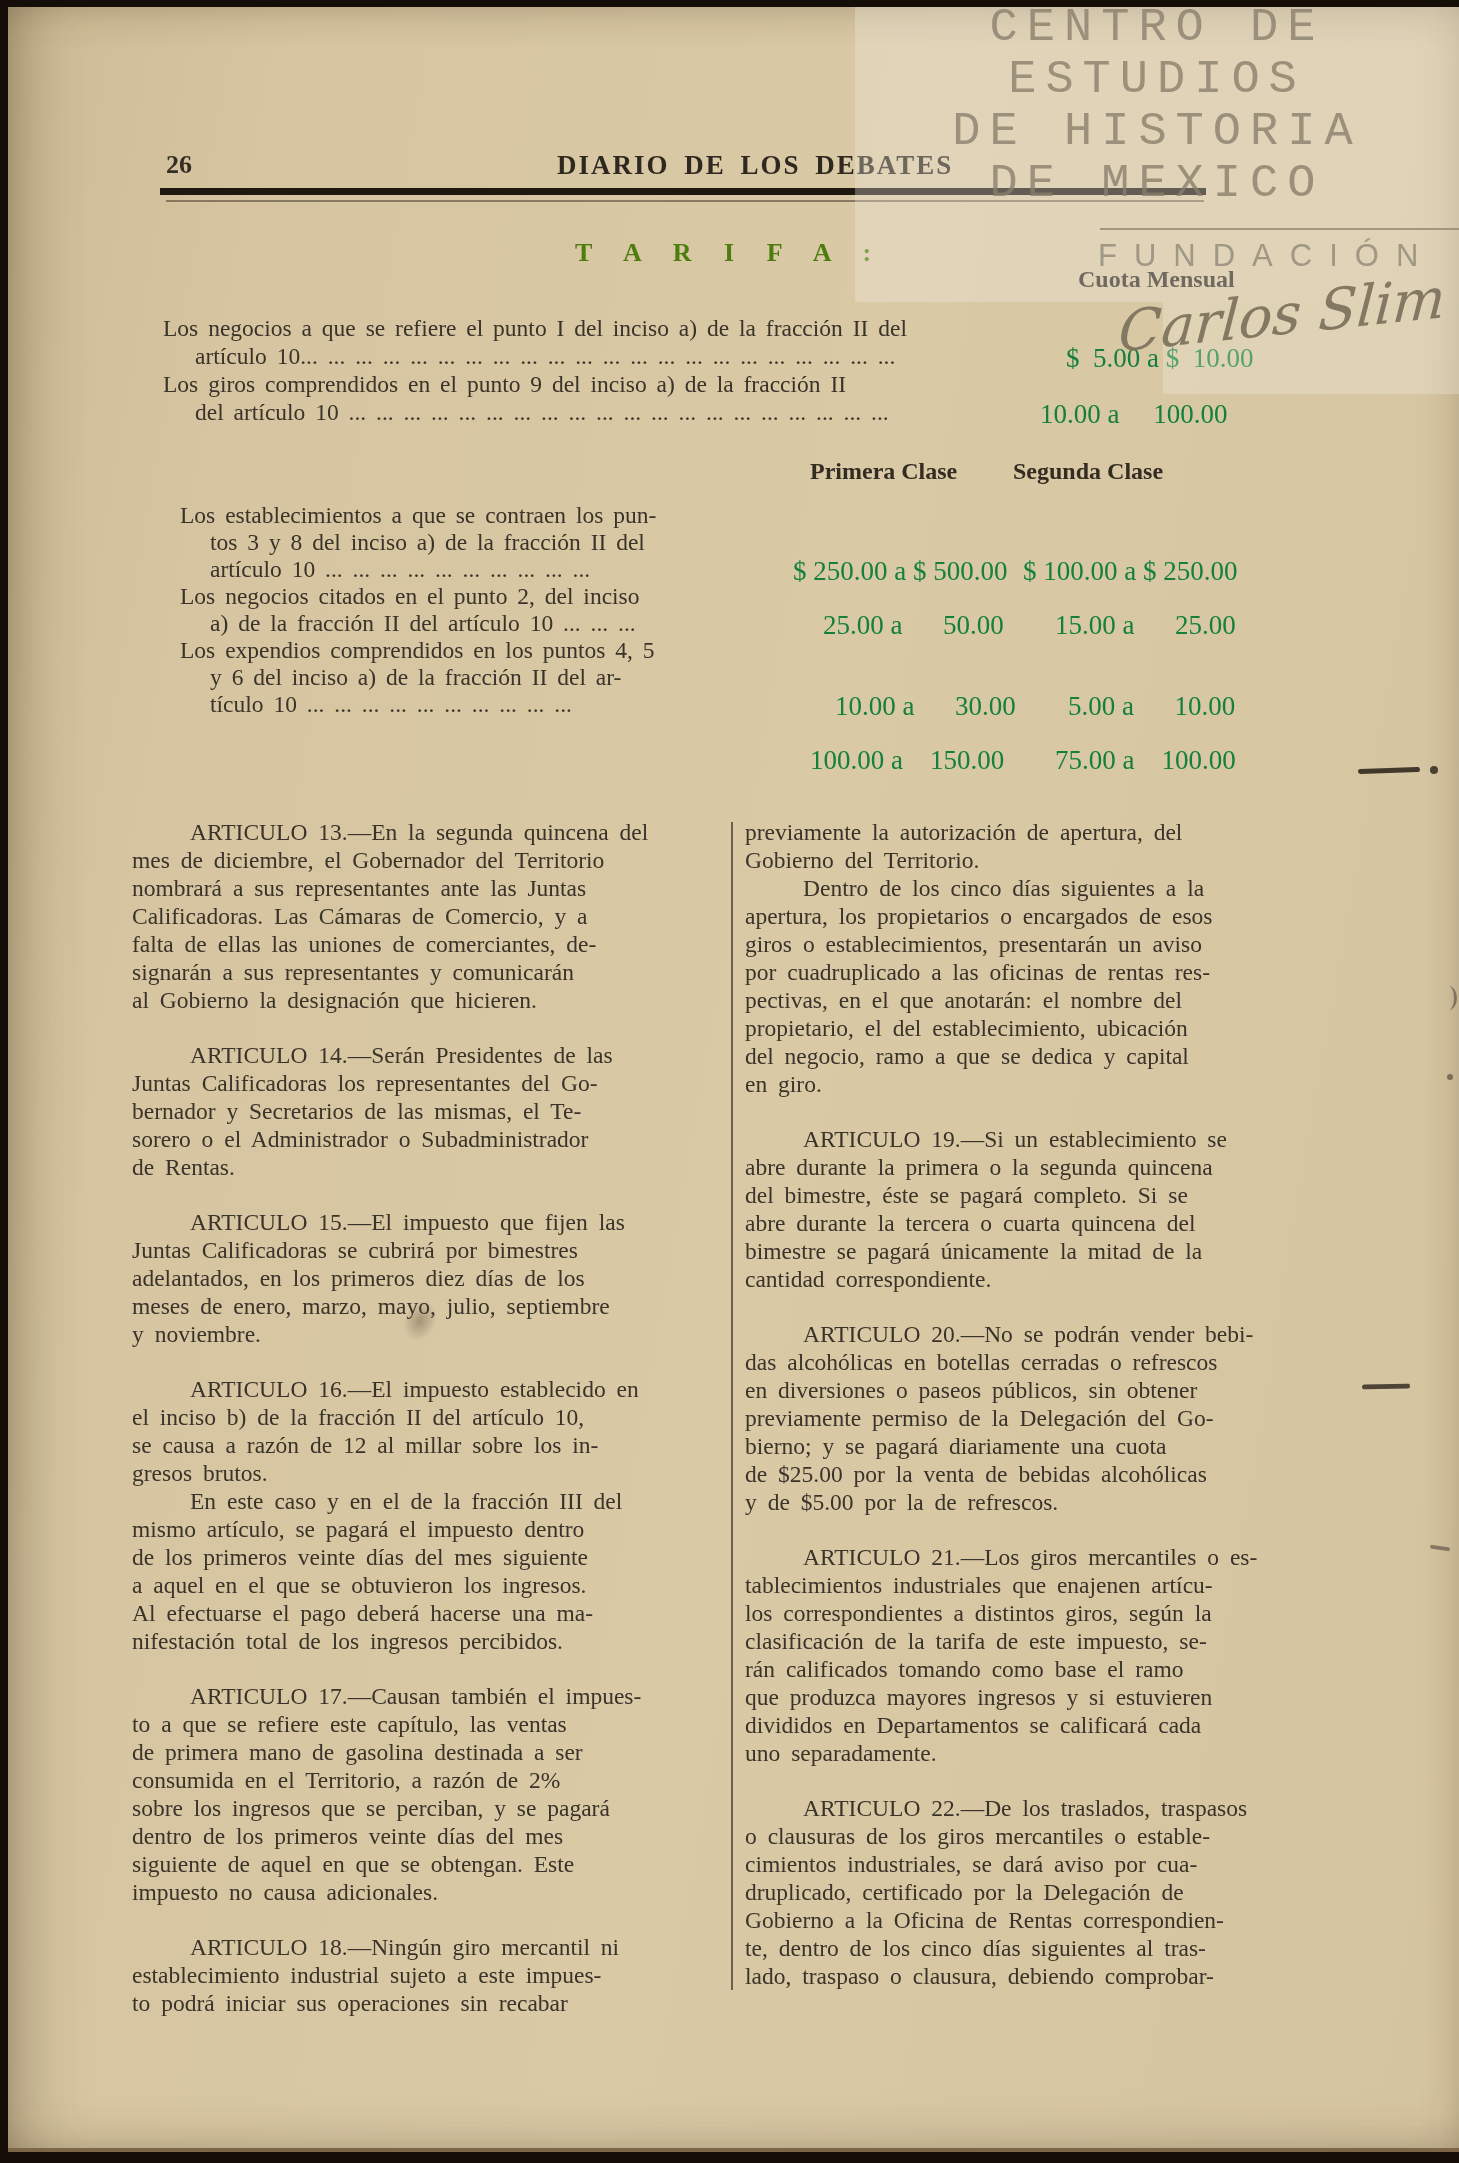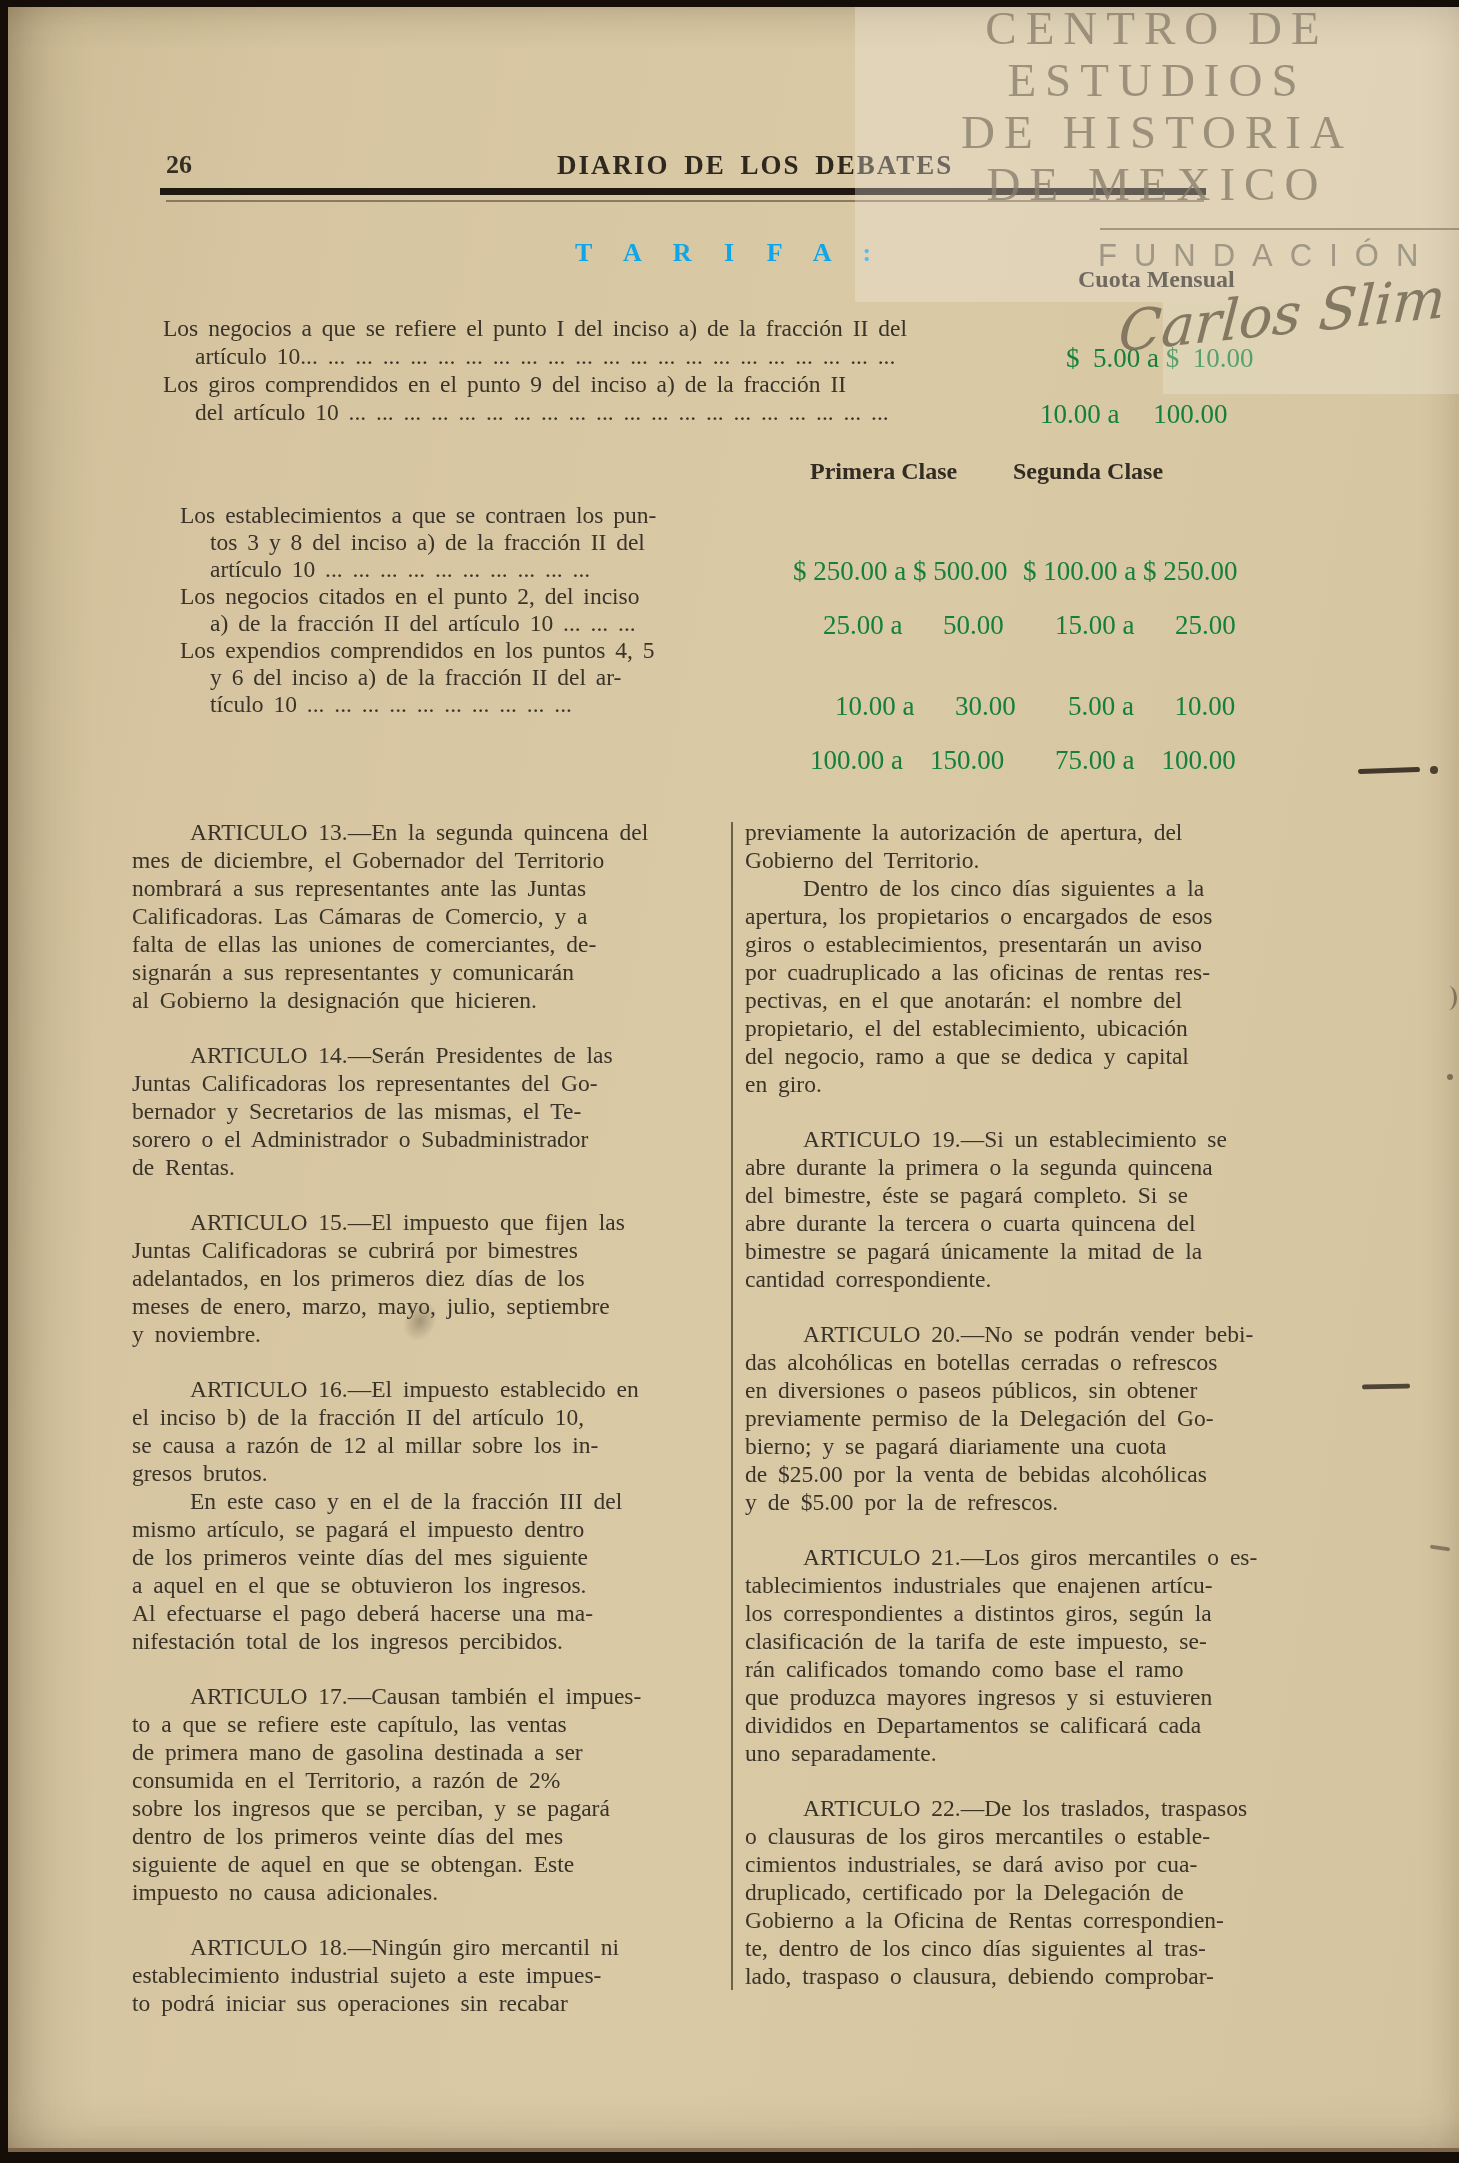--- a/index.html
+++ b/index.html
@@ -18,21 +18,21 @@
                inset 0 30px 50px -34px rgba(70,53,28,.30);
   }
   
   .page-number{position:absolute;left:166px;top:150px;font-size:26px;font-weight:bold;color:#352e25;}
   .journal-title{position:absolute;left:557px;top:150px;font-size:27px;font-weight:bold;
     letter-spacing:2px;word-spacing:6px;color:#2e2820;}
   .rule-thick{position:absolute;left:160px;top:188px;width:1046px;height:7px;background:#1e1811;}
   .rule-thin{position:absolute;left:166px;top:200px;width:1038px;height:2px;background:rgba(72,60,44,.55);}
   
   .tarifa-title{position:absolute;left:575px;top:238px;font-size:26px;font-weight:bold;
-    letter-spacing:13px;color:#0ea5e9;}
+    letter-spacing:13px;color:#4d7c0f;}
   .cuota-label{position:absolute;left:1078px;top:266px;font-size:24px;font-weight:bold;color:#332c23;}
   .monthly-block{position:absolute;left:163px;top:314px;width:920px;font-size:23.5px;line-height:28px;
     word-spacing:4px;color:#3a332a;}
   .monthly-block .titem{white-space:pre-line;padding-left:32px;text-indent:-32px;margin:0;}
   .class-header{position:absolute;font-size:24px;font-weight:bold;color:#332c23;}
   .class-block{position:absolute;left:180px;top:502px;width:585px;font-size:23.5px;line-height:27px;
     word-spacing:4px;color:#3a332a;}
   .class-block .titem{white-space:pre-line;padding-left:30px;text-indent:-30px;margin:0;}
   .amt{position:absolute;font-size:27px;white-space:pre;color:#15803d;}
   
@@ -43,21 +43,21 @@
   .para{white-space:pre-line;text-indent:58px;margin:0;}
   .para.cont{text-indent:0;}
   .para.art{margin-top:27px;}
   .divider{position:absolute;left:731px;top:822px;width:2px;height:1168px;background:rgba(62,52,39,.7);}
   
   .wm-band{position:absolute;left:855px;top:7px;width:604px;height:295px;
     background:rgba(242,237,226,.32);z-index:3;}
   .wm-band2{position:absolute;left:1163px;top:302px;width:296px;height:92px;
     background:rgba(242,237,226,.30);z-index:3;}
   .wm-text{position:absolute;left:855px;top:2px;width:604px;z-index:4;text-align:center;
-    font-family:Liberation Serif, serif;font-size:47px;line-height:52px;letter-spacing:9px;
+    font-family:Liberation Mono, monospace;font-size:47px;line-height:52px;letter-spacing:9px;
     color:rgba(136,126,106,.78);}
   .wm-rule{position:absolute;left:1100px;top:228px;width:359px;height:2px;
     background:rgba(140,131,112,.75);z-index:4;}
   .wm-foundation{position:absolute;left:1098px;top:238px;z-index:4;
     font-family:"Liberation Sans", sans-serif;font-size:31px;letter-spacing:17px;
     color:rgba(150,143,126,.88);}
   .wm-signature{position:absolute;left:1118px;top:282px;z-index:4;
     font-family:"DejaVu Serif", serif;font-style:italic;font-size:56px;
     color:rgba(118,108,88,.88);transform:rotate(-6deg) skewX(-10deg);white-space:nowrap;}
   

